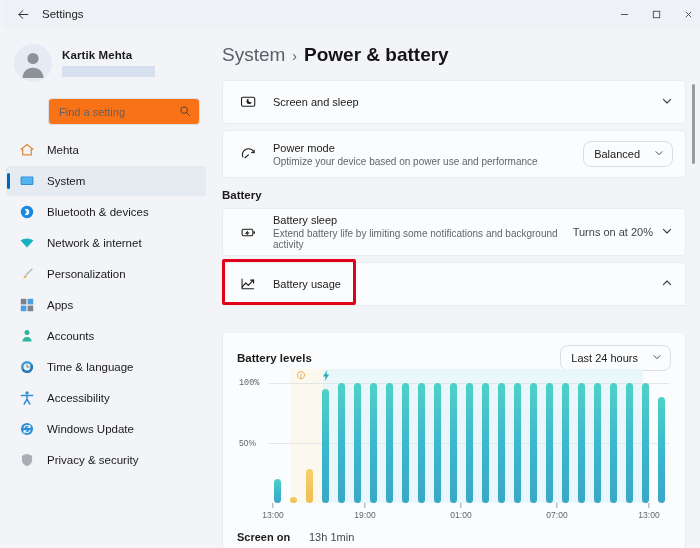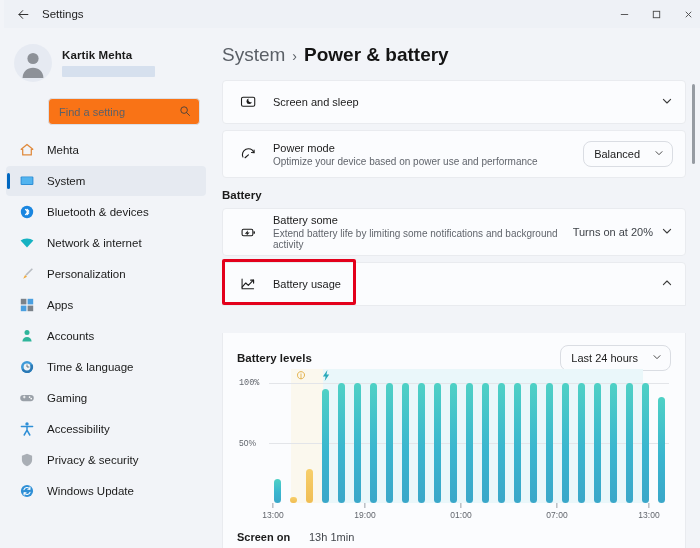--- a/index.html
+++ b/index.html
@@ -402,61 +402,50 @@
           <svg width="16" height="16" viewBox="0 0 16 16">
             <circle cx="8" cy="8" r="6" fill="#3f9ad8"></circle>
             <path d="M2.6 10.8A6 6 0 0 0 13.4 5.2z" fill="#2b79b5"></path>
             <circle cx="8" cy="8" r="3.4" fill="#eef3f7"></circle>
             <path d="M8 5.9V8h1.9" stroke="#55616b" stroke-width=".85" fill="none" stroke-linecap="round"></path>
           </svg>
         </span>
         <span class="nav-label">Time &amp; language</span>
       </div>
 
-      <div class="nav-item">
-        <span class="nav-icon">
-          <svg width="16" height="16" viewBox="0 0 16 16">
-            <rect x="1.2" y="5" width="13.6" height="6.2" rx="3.1" fill="#9aa0a8"></rect>
-            <path d="M4.3 7h1.9M5.25 6.05v1.9" stroke="#fff" stroke-width=".85" stroke-linecap="round"></path>
-            <circle cx="10.6" cy="7.1" r=".85" fill="#fff"></circle>
-            <circle cx="12.2" cy="8.6" r=".85" fill="#fff"></circle>
-          </svg>
-        </span>
-        <span class="nav-label">Gaming</span>
-      </div>
 
       <div class="nav-item">
         <span class="nav-icon">
           <svg width="16" height="16" viewBox="0 0 16 16">
             <circle cx="8" cy="2.9" r="1.7" fill="#2f8fd6"></circle>
             <path d="M2.4 5.6h11.2M8 5.6v4.2M8 9.2 5.2 14M8 9.2 10.8 14" stroke="#2f8fd6" stroke-width="1.5" fill="none" stroke-linecap="round"></path>
           </svg>
         </span>
         <span class="nav-label">Accessibility</span>
-      </div>
-
-      <div class="nav-item">
-        <span class="nav-icon">
-          <svg width="16" height="16" viewBox="0 0 16 16">
-              <path d="M8 1.8 2.9 3.8v4.1c0 3 2.1 5.2 5.1 6.3 3-1.1 5.1-3.3 5.1-6.3V3.8z" fill="#a9aeb5"></path>
-            </svg>
-        </span>
-        <span class="nav-label">Privacy &amp; security</span>
       </div>
 
       <div class="nav-item">
         <span class="nav-icon">
           <svg width="16" height="16" viewBox="0 0 16 16">
             <circle cx="8" cy="8" r="6.1" fill="#2f8fd6"></circle>
             <path d="M5 6.6A3.2 3.2 0 0 1 10.7 6" fill="none" stroke="#fff" stroke-width="1.15" stroke-linecap="round"></path>
             <path d="M11 9.4A3.2 3.2 0 0 1 5.3 10" fill="none" stroke="#fff" stroke-width="1.15" stroke-linecap="round"></path>
             <path d="M10.9 4.1v2.1H8.9M5.1 11.9V9.8h2" fill="none" stroke="#fff" stroke-width="1.15" stroke-linecap="round" stroke-linejoin="round"></path>
           </svg>
         </span>
         <span class="nav-label">Windows Update</span>
+      </div>
+
+      <div class="nav-item">
+        <span class="nav-icon">
+          <svg width="16" height="16" viewBox="0 0 16 16">
+              <path d="M8 1.8 2.9 3.8v4.1c0 3 2.1 5.2 5.1 6.3 3-1.1 5.1-3.3 5.1-6.3V3.8z" fill="#a9aeb5"></path>
+            </svg>
+        </span>
+        <span class="nav-label">Privacy &amp; security</span>
       </div>
 
     </div>
   </div>
 
   <div class="main">
 
     <div class="breadcrumb">
       <span class="crumb-parent">System</span>
       <span class="crumb-sep">›</span>
@@ -506,21 +495,21 @@
 
     <div class="card" style="height:48px;">
       <span class="card-icon">
         <svg width="17" height="17" viewBox="0 0 18 18">
           <rect x="2.2" y="5.6" width="11.4" height="6.8" rx="1.5" fill="none" stroke="currentColor" stroke-width="1.15"></rect>
           <rect x="14.3" y="7.7" width="1.5" height="2.6" rx=".6" fill="currentColor"></rect>
           <path d="M8.6 6.7 5.1 10.2h2.3l-.6 2.3 3.5-3.6H8z" fill="currentColor"></path>
         </svg>
       </span>
       <div class="card-body">
-        <div class="card-title">Battery some</div>
+        <div class="card-title">Battery sleep</div>
         <div class="card-sub">Extend battery life by limiting some notifications and background activity</div>
       </div>
       <span class="status-text">Turns on at 20%</span>
       <span class="chev">
         <svg width="12" height="12" viewBox="0 0 12 12">
             <path d="M2.4 4.4 6 8l3.6-3.6" fill="none" stroke="currentColor" stroke-width="1.1" stroke-linecap="round" stroke-linejoin="round"></path>
           </svg>
       </span>
     </div>
 

